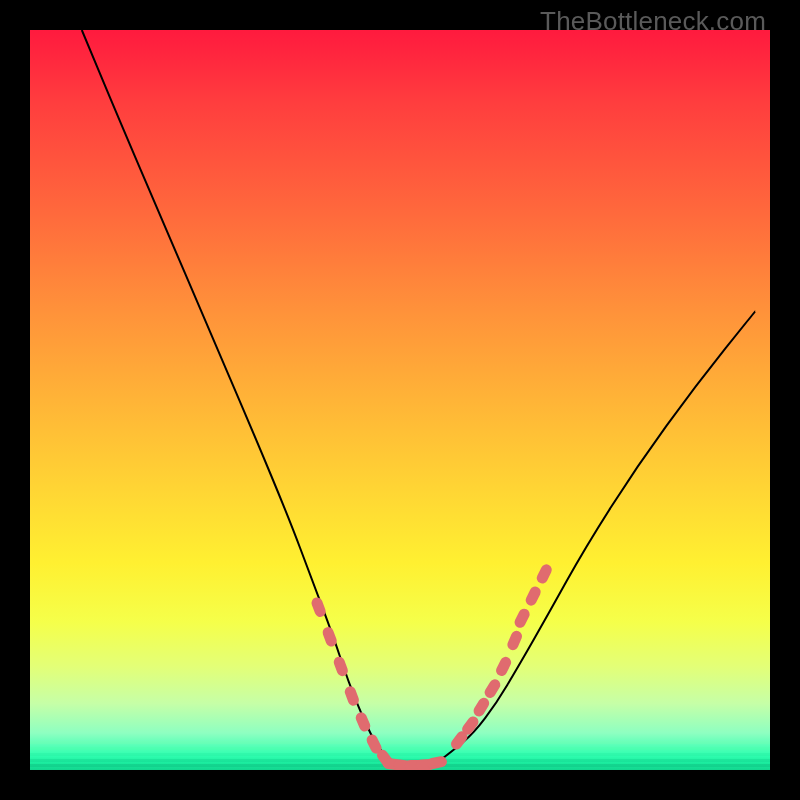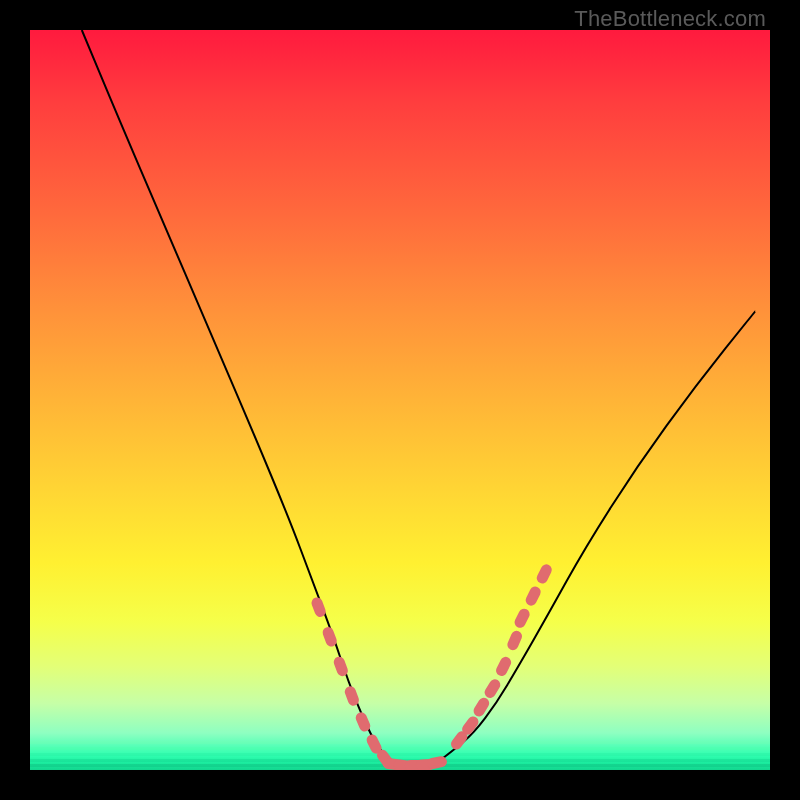--- a/index.html
+++ b/index.html
@@ -51,21 +51,21 @@
     position: absolute;
     left: 0;
     width: 100%;
     height: 3px;
   }
   .watermark {
     position: absolute;
     top: 6px;
     right: 34px;
     color: #5a5a5a;
-    font-size: 22px;
+    font-size: 26px;
     font-weight: 400;
     letter-spacing: 0.2px;
     user-select: none;
   }
   svg.curve {
     position: absolute;
     inset: 0;
   }
 </style>
 </head>

